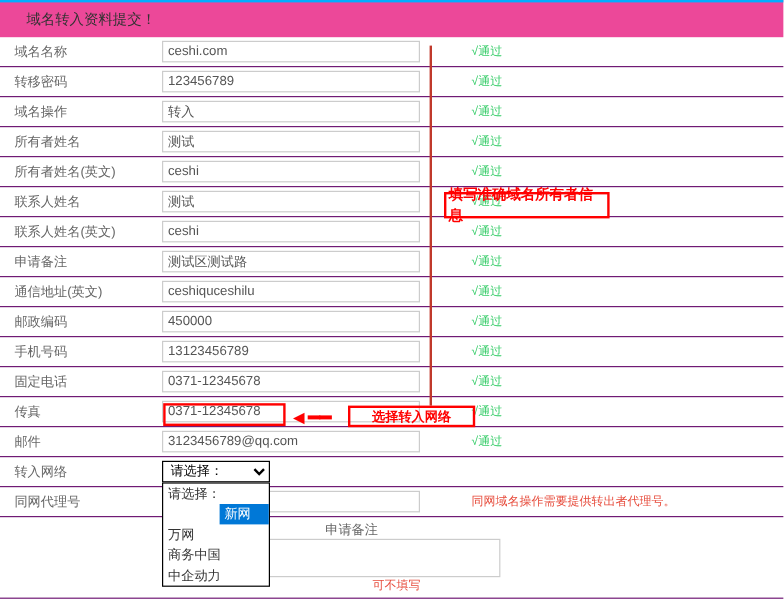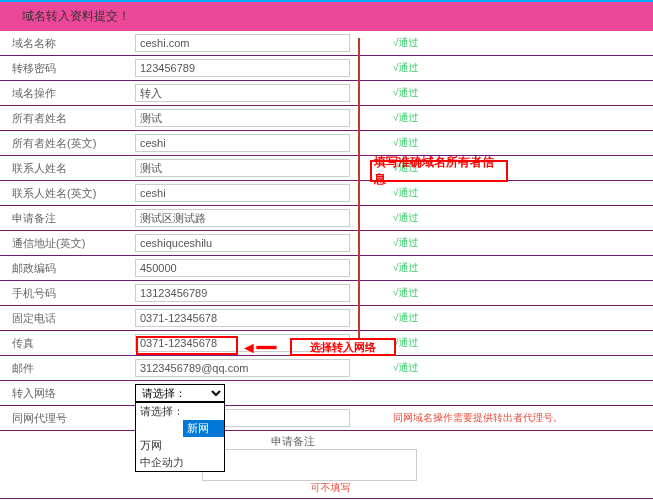--- a/index.html
+++ b/index.html
@@ -214,20 +214,21 @@
   <div class="form-row" style="position:relative;">
     <div class="label-col">转入网络</div>
     <div class="input-col" style="position:relative;">
       <select class="select-input">
         <option>请选择：</option>
       </select>
       <div class="dropdown-open" id="dropdown-list">
           <div class="dropdown-option">请选择：</div>
           <div class="dropdown-option selected">新网</div>
           <div class="dropdown-option">万网</div>
+          <div class="dropdown-option">商务中国</div>
           <div class="dropdown-option">中企动力</div>
         </div>
     </div>
   </div>
 
   <div class="form-row">
     <div class="label-col">同网代理号</div>
     <div class="input-col"><input class="text-input" value="" style=""></div>
     <div class="note-col">同网域名操作需要提供转出者代理号。</div>
   </div>

